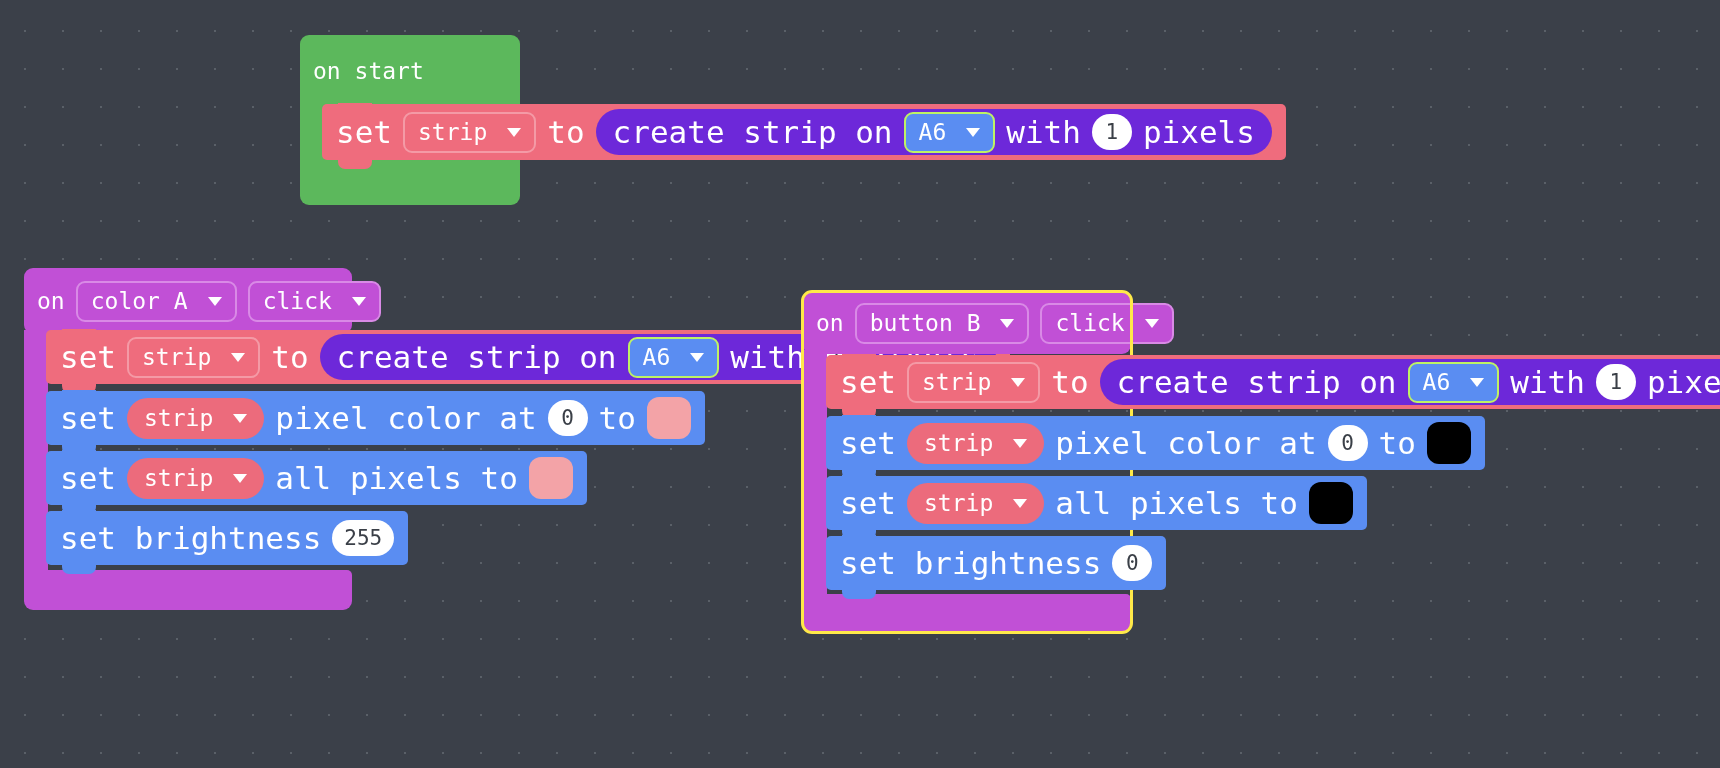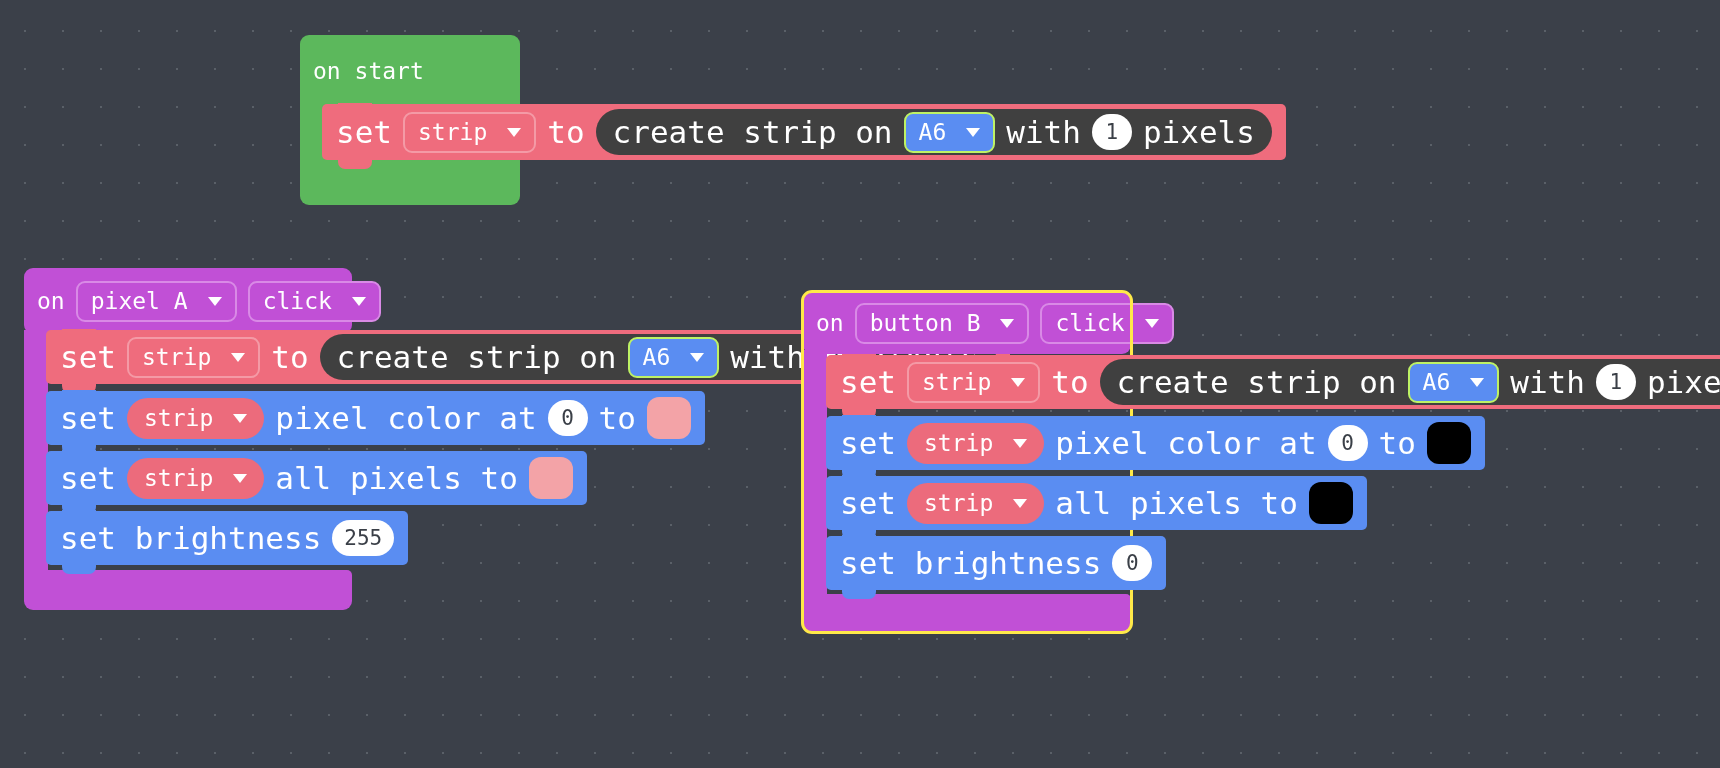--- a/index.html
+++ b/index.html
@@ -91,21 +91,21 @@
     background: inherit;
     border-bottom-left-radius: 7px;
     border-bottom-right-radius: 7px;
   }
 
   
   .reporter {
     display: inline-flex;
     align-items: center;
     gap: 11px;
-    background: #404040;
+    background: #6d28d9;
     border-radius: 27px;
     padding: 5px 17px;
     height: 46px;
   }
 
   
   .numfield {
     display: inline-flex;
     align-items: center;
     justify-content: center;
@@ -161,21 +161,21 @@
       <span class="txt">with</span>
       <span class="numfield">1</span>
       <span class="txt">pixels</span>
     </span>
   </div>
 
   <div class="hat" style="left:24px; top:268px; width:328px; height:66px; background:#c150d6;">
     <div class="hat-header" style="height:66px;">
       <span class="hat-label">on</span>
       <span class="dropdown dd-purple">
-        <span>pixel A</span>
+        <span>color A</span>
         <span class="caret"></span>
       </span>
       <span class="dropdown dd-purple">
         <span>click</span>
         <span class="caret"></span>
       </span>
     </div>
   </div>
 
   <div style="position:absolute; left:24px; top:330px; width:24px; height:242px; background:#c150d6;"></div>

